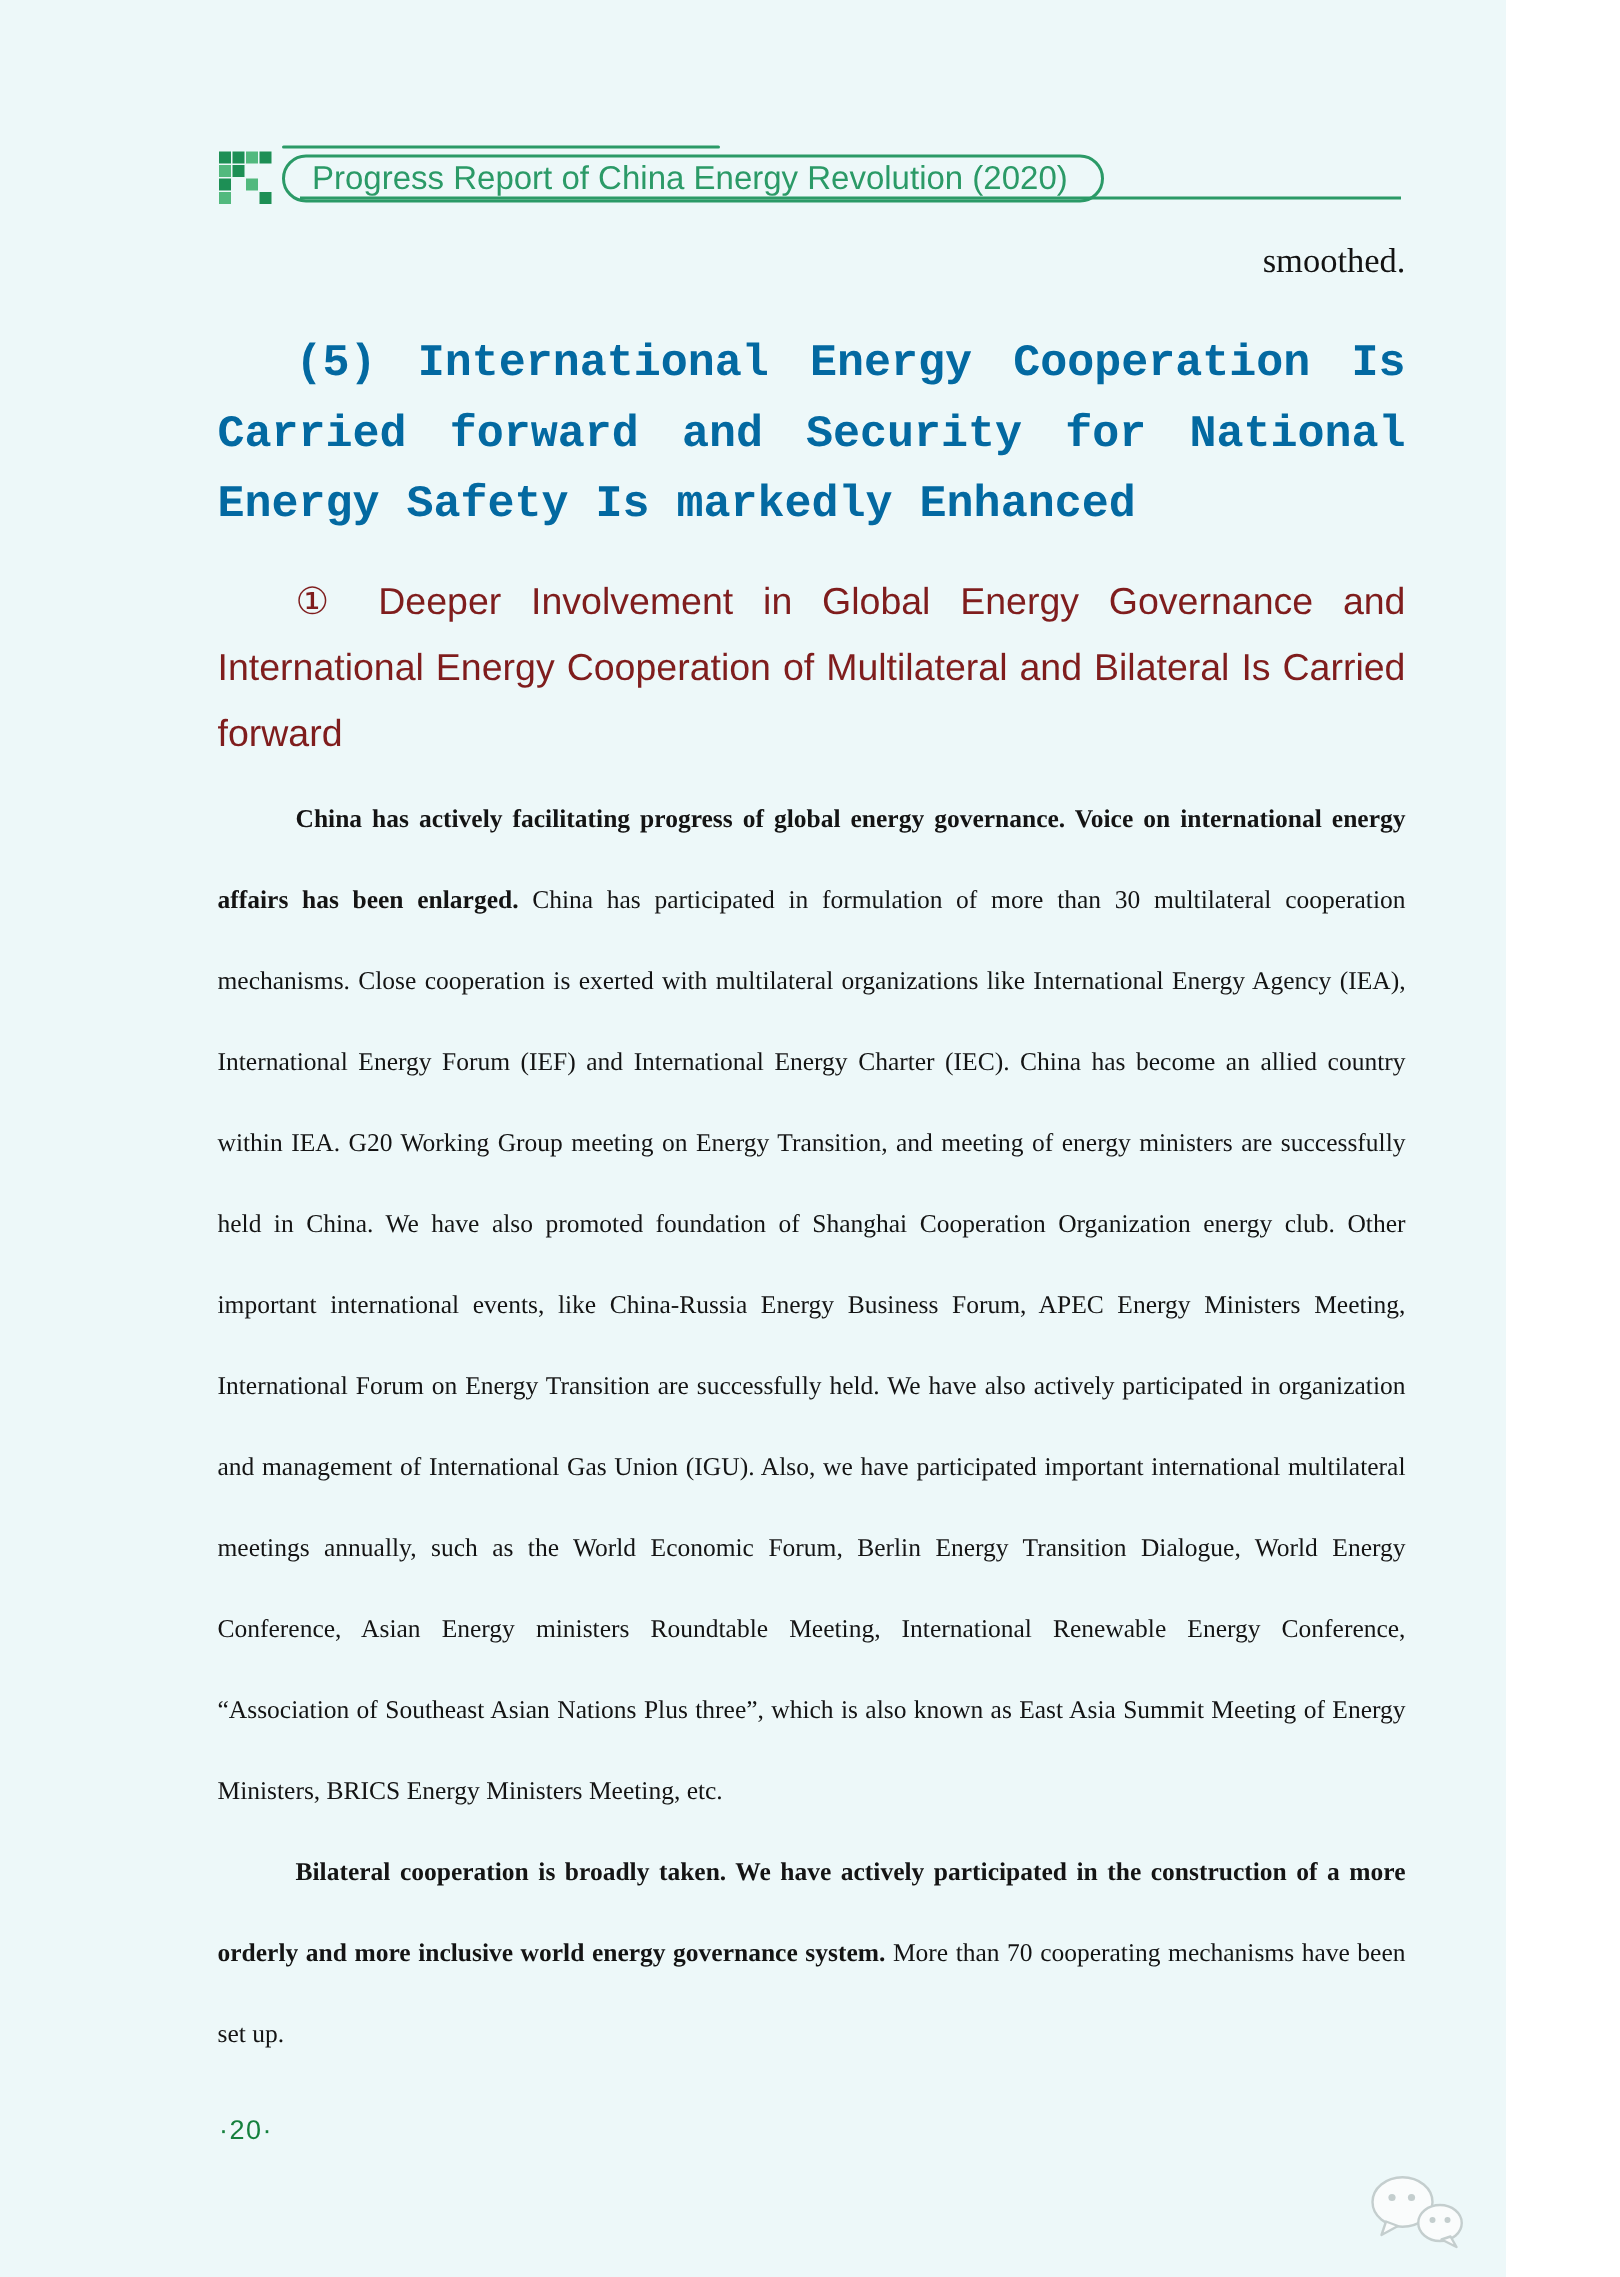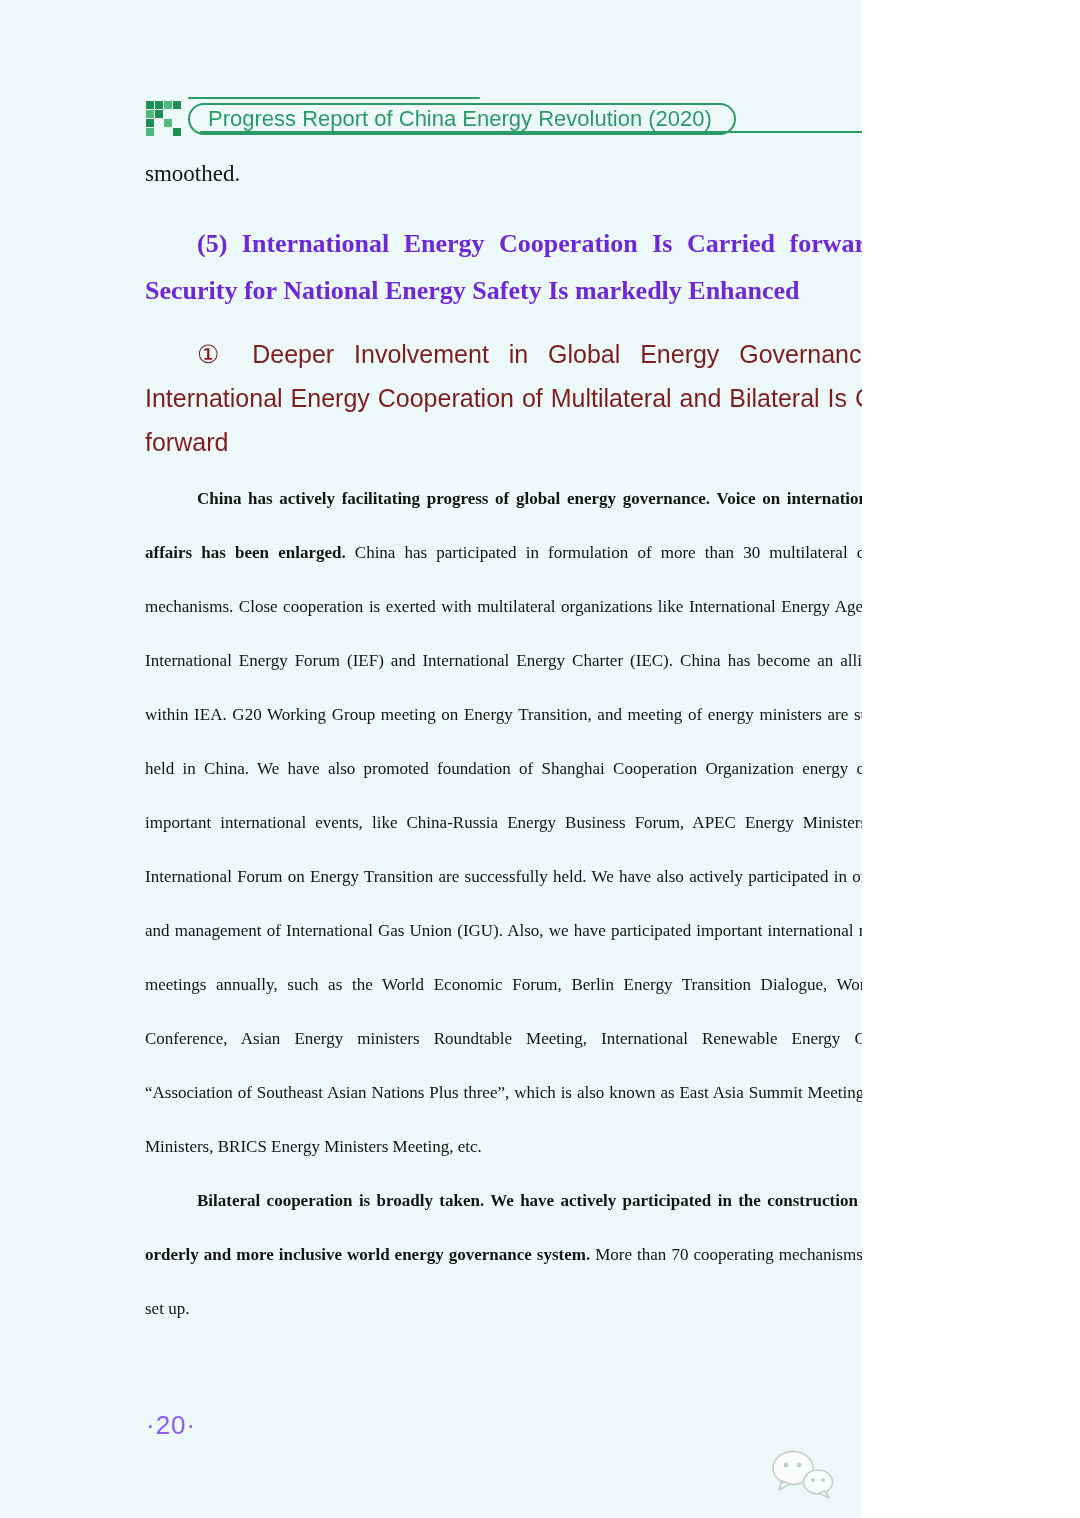--- a/index.html
+++ b/index.html
@@ -1,18 +1,18 @@
 <!DOCTYPE html>
 <html><head>
 <meta charset="utf-8">
 <style>
   html,body { margin:0; padding:0; }
   .page {
     position: relative;
-    width: 862px;
+    width: 1004px;
     height: 1518px;
     background: #edf8f9;
     overflow: hidden;
     font-family: "Liberation Serif", serif;
   }
 
   
   .logo {
     position: absolute; left: 146px; top: 101px;
     display: grid;
@@ -46,28 +46,29 @@
   
   .content {
     position: absolute; left: 145px; top: 158px;
     width: 792px;
     color: #131313;
   }
   .intro {
     margin: 0;
     font-size: 23px;
     line-height: 32px;
+    text-align: right;
   }
   .section-heading {
     margin: 30px 0 0 0;
-    font-family: Liberation Serif, serif;
+    font-family: Liberation Mono, monospace;
     font-weight: 700;
-    font-size: 26px;
+    font-size: 30px;
     line-height: 47px;
-    color: #6d28d9;
+    color: #0369a1;
     text-indent: 52px;
     text-align: justify;
   }
   .sub-heading {
     margin: 18px 0 0 0;
     font-family: "Liberation Sans", sans-serif;
     font-weight: 400;
     font-size: 25px;
     line-height: 44px;
     color: #7f1d1d;
@@ -82,22 +83,22 @@
     text-align: justify;
     text-indent: 52px;
     color: #141414;
   }
   .body-para b { font-weight: 700; }
 
   
   .page-number {
     position: absolute; left: 146px; top: 1410px;
     font-family: "Liberation Sans", sans-serif;
-    font-size: 26px;
-    color: #8b5cf6;
+    font-size: 18px;
+    color: #15803d;
     letter-spacing: 1px;
   }
   .watermark {
     position: absolute; right: 26px; bottom: 18px;
     display: flex; align-items: center; gap: 8px;
     opacity: 0.95;
   }
   .watermark-text {
     font-family: "Liberation Sans", sans-serif;
     font-size: 29px;

